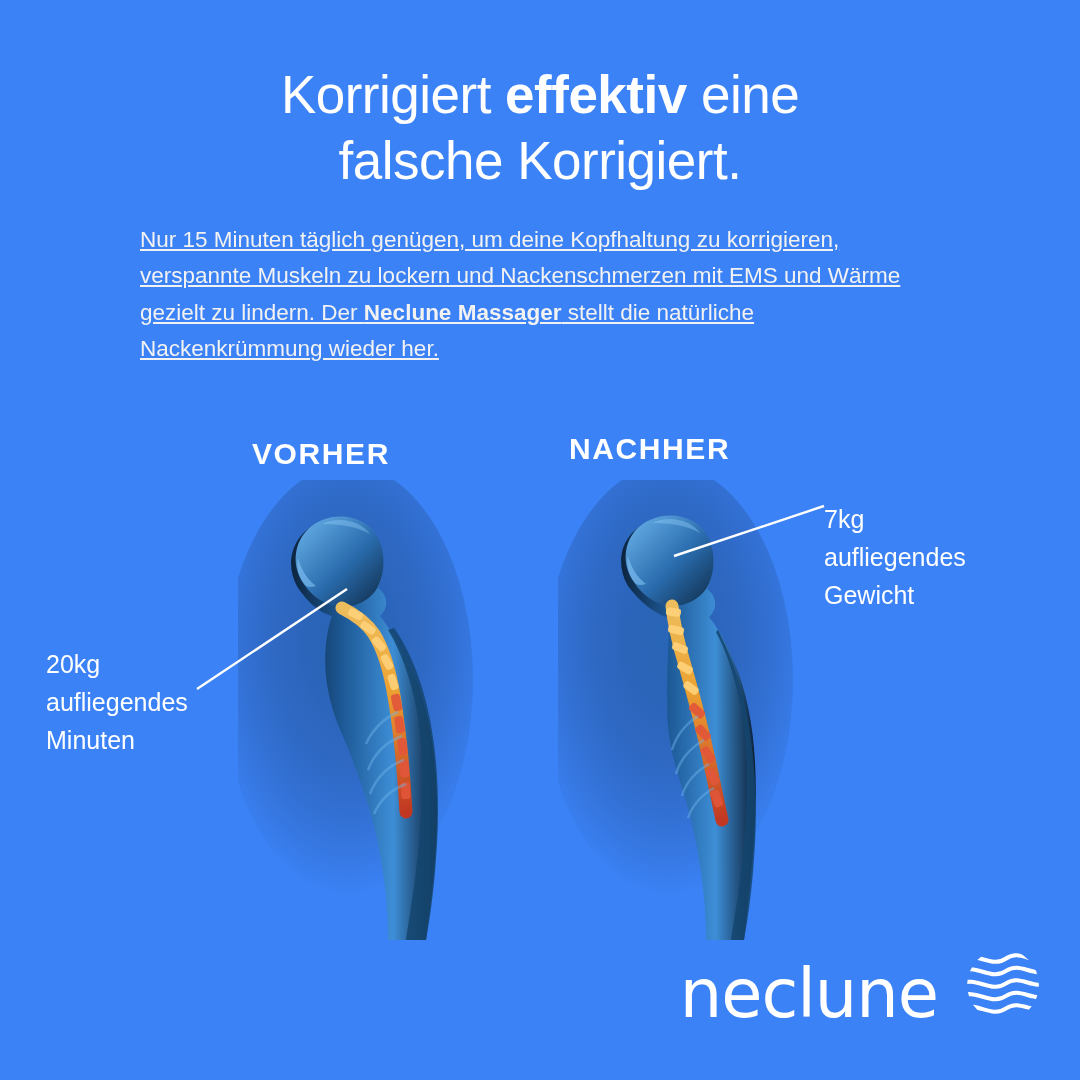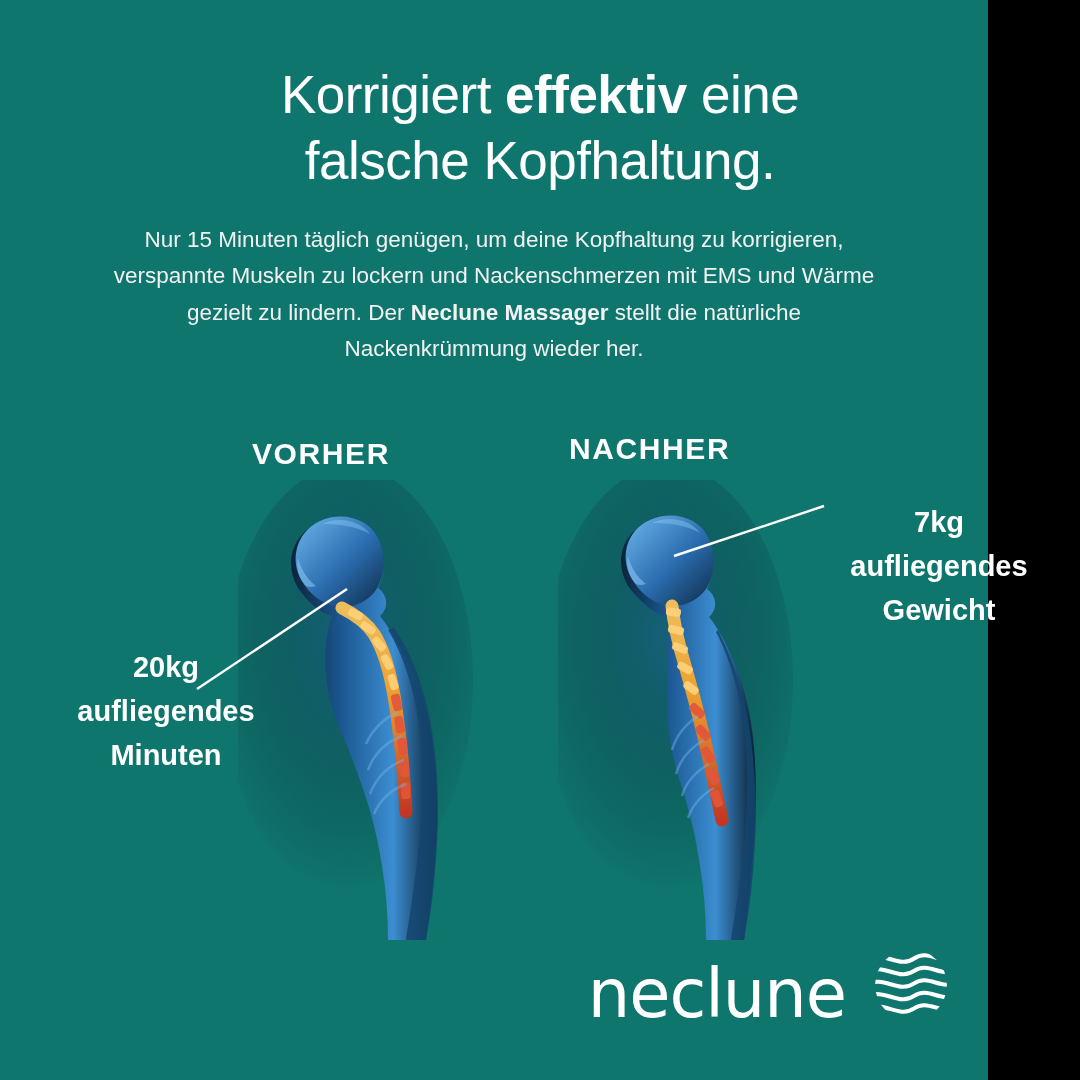--- a/index.html
+++ b/index.html
@@ -4,22 +4,22 @@
 <style>
   * { margin:0; padding:0; box-sizing:border-box; }
   html, body {
     width:1080px; height:1080px;
     background:#000;
     font-family:"Liberation Sans", sans-serif;
     overflow:hidden;
   }
   #stage {
     position:relative;
-    width:988px; height:1080px;
-    background:#0f766e;
+    width:1080px; height:1080px;
+    background:#3b82f6;
     color:#fff;
   }
 
   
   .headline {
     position:absolute;
     top:62px; left:0; width:1080px;
     text-align:center;
     font-size:53px;
     line-height:1.25;
@@ -29,25 +29,25 @@
     padding:0 100px;
   }
   .headline .hl-strong { font-weight:700; }
 
   
   .bodycopy {
     position:absolute;
     top:222px; left:50%;
     transform:translateX(-50%);
     width:800px;
-    text-align:center;
     font-size:22.5px;
     line-height:1.62;
     font-weight:400;
     color:#f2f2f2;
+    text-decoration:underline;
   }
   .bodycopy b { font-weight:700; }
 
   
   .col-label {
     position:absolute;
     font-size:30px;
     font-weight:700;
     letter-spacing:1.6px;
     color:#fff;
@@ -62,26 +62,25 @@
     width:240px; height:460px;
   }
   #figure-before { top:480px; left:238px; }
   #figure-after  { top:480px; left:558px; }
 
   .fig-svg { display:block; width:100%; height:100%; }
 
   
   .callout {
     position:absolute;
-    font-size:29px;
+    font-size:25px;
     line-height:1.52;
-    font-weight:700;
+    font-weight:400;
     color:#fff;
     white-space:pre-line;
-    text-align:center;
   }
   #callout-before { top:645px; left:46px; width:240px; }
   #callout-after  { top:500px; left:824px; width:230px; }
 
   .leader { position:absolute; overflow:visible; }
   #leader-before { top:585px; left:195px; width:160px; height:110px; }
   #leader-after  { top:500px; left:672px; width:160px; height:60px; }
 
   
   .logo-wrap {
@@ -101,21 +100,21 @@
   }
   .logo-mark { width:78px; height:78px; }
 </style>
 </head>
 <body>
 
 <div id="stage">
 
   <div class="headline">
     <span><span>Korrigiert </span><span class="hl-strong">effektiv</span><span> eine</span></span><br>
-    <span>falsche Kopfhaltung.</span>
+    <span>falsche Korrigiert.</span>
   </div>
 
   <div class="bodycopy">
     <span>Nur 15 Minuten täglich genügen, um deine Kopfhaltung zu korrigieren, verspannte Muskeln zu lockern und Nackenschmerzen mit EMS und Wärme gezielt zu lindern. Der </span><b>Neclune Massager</b><span> stellt die natürliche Nackenkrümmung wieder her.</span>
   </div>
 
   <div class="col-label" id="label-after">NACHHER</div>
   <div class="col-label" id="label-before">VORHER</div>
 
   <div class="figure" id="figure-before">

